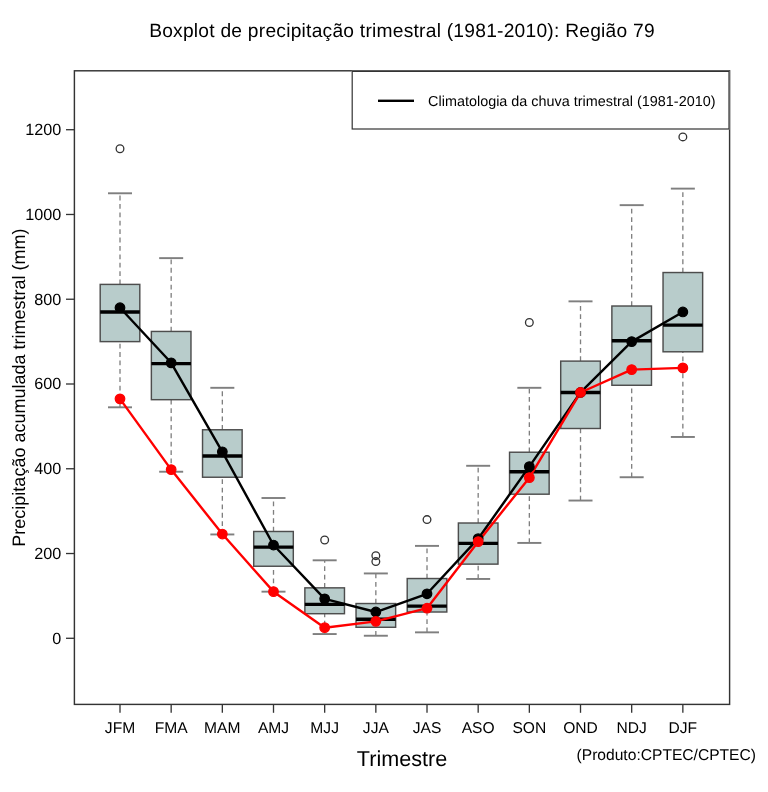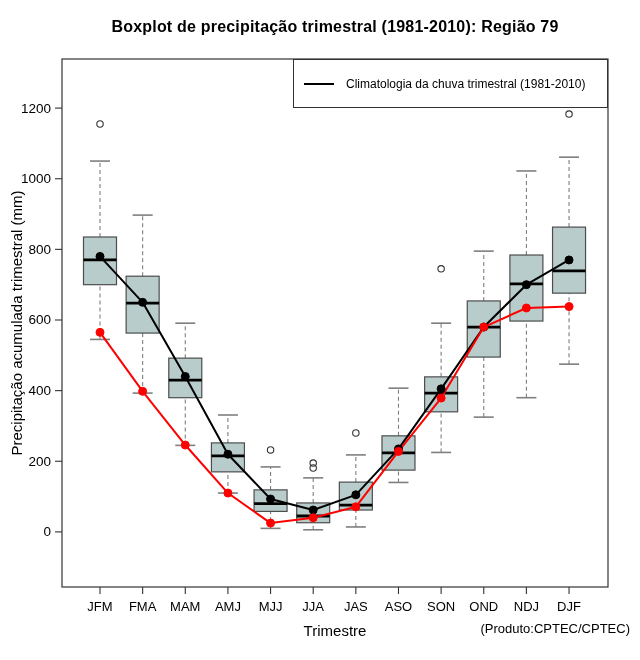--- a/index.html
+++ b/index.html
@@ -3,37 +3,37 @@
 <meta charset="utf-8">
 <style>
   html,body{margin:0;padding:0;background:#fff;}
   #figure{
     position:relative;width:640px;height:660px;background:#ffffff;
     font-family:"Liberation Sans", sans-serif;color:#000;overflow:hidden;
   }
   #plot-svg{position:absolute;left:0;top:0;}
   .chart-title{
     position:absolute;left:30px;right:0;top:18px;text-align:center;
-    font-size:16px;font-weight:bold;letter-spacing:0.2px;
+    font-size:16px;font-weight:normal;letter-spacing:0.2px;
   }
   .y-axis-title{
     position:absolute;left:16px;top:323px;
     transform:translate(-50%,-50%) rotate(-90deg);
     white-space:nowrap;font-size:15px;
   }
   .x-axis-title{
-    position:absolute;left:30px;right:0;top:622px;text-align:center;font-size:15px;
+    position:absolute;left:30px;right:0;top:622px;text-align:center;font-size:18px;
   }
   .source-note{
     position:absolute;right:10px;top:621px;font-size:13px;
   }
   .legend{
     position:absolute;left:293px;top:59px;width:315px;height:49px;
     border:1px solid #333;background:#fff;box-sizing:border-box;
-    display:flex;flex-direction:column;justify-content:center;gap:4px;
+    display:flex;flex-direction:row;justify-content:center;gap:4px;
     padding-left:10px;
   }
   .legend-entry{display:flex;align-items:center;gap:12px;}
   .legend-swatch{width:30px;height:2px;flex:0 0 30px;}
   .legend-label{font-size:12px;white-space:nowrap;}
 </style>
 </head>
 <body>
 
 <div id="figure">

